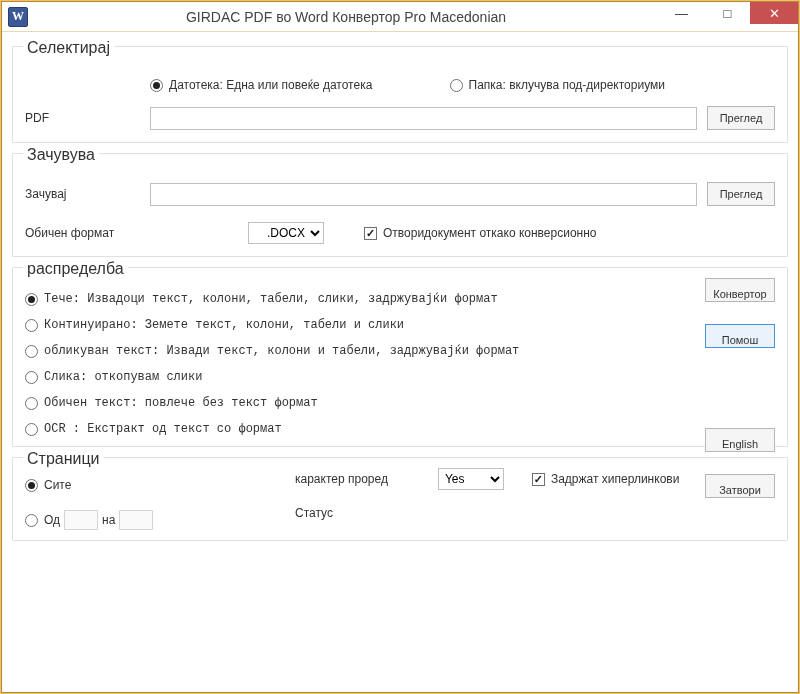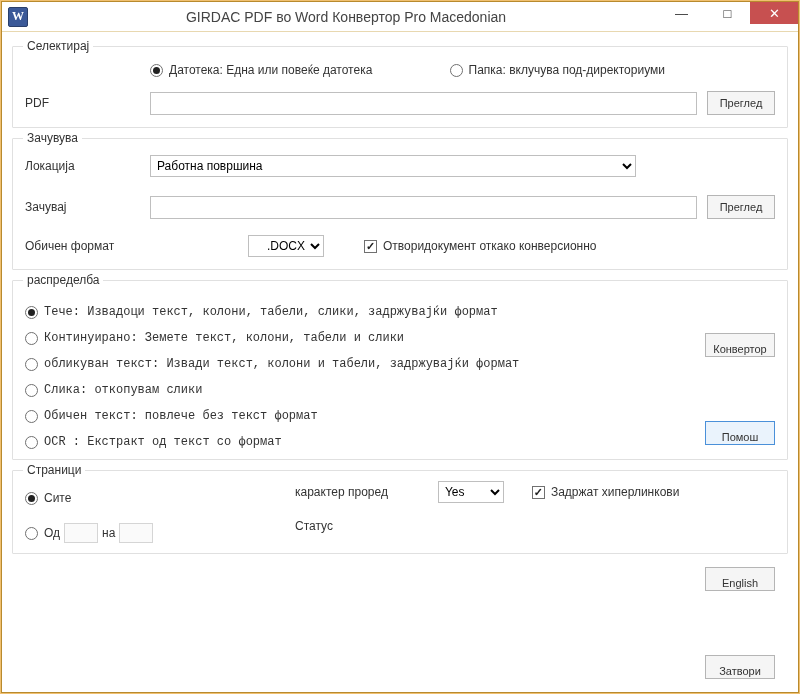--- a/index.html
+++ b/index.html
@@ -78,26 +78,26 @@
     padding: 10px 12px 12px 12px;
     position: relative;
   }
   .panel > .legend {
     position: absolute;
     top: -8px;
     left: 10px;
     background: #fff;
     padding: 0 4px;
     color: #333;
-    font-size: 12px;
+    font-size: 16px;
   }
   .row {
     display: flex;
     align-items: center;
-    margin-top: 6px;
+    margin-top: 21px;
   }
   .label-col {
     width: 125px;
   }
   input.text {
     flex: 1;
     height: 23px;
     border: 1px solid #bfbfbf;
     padding: 2px 4px;
     font-size: 12px;
@@ -166,21 +166,20 @@
     top: 10px;
     width: 70px;
     display: flex;
     flex-direction: column;
     gap: 22px;
   }
   .sidebtns .btn {
     width: 70px;
     min-width: 70px;
     padding: 9px 4px;
-    margin-top: 42px;
   }
   .btn.highlight {
     border: 1px solid #4a90d9;
     background: #eaf3fc;
   }
   .distribute .radio {
     display: flex;
     margin: 9px 0 12px 0;
     font-family: Liberation Mono, monospace;
   }
@@ -232,26 +231,20 @@
     <div class="row" style="margin-top:14px;">
       <div class="label-col">PDF</div>
       <input class="text" type="text" style="">
       <div style="width:10px;"></div>
       <button class="btn">Преглед</button>
     </div>
   </div>
 
   <div class="panel">
     <div class="legend">Зачувува</div>
-    <div class="row">
-      <div class="label-col">Локација</div>
-      <select class="sel" style="width:486px;">
-        <option>Работна површина</option>
-      </select>
-    </div>
     <div class="row" style="margin-top:18px;">
       <div class="label-col">Зачувај</div>
       <input class="text" type="text" style="">
       <div style="width:10px;"></div>
       <button class="btn">Преглед</button>
     </div>
     <div class="row" style="margin-top:16px;">
       <div class="label-col">Обичен формат</div>
       <div style="width:98px;"></div>
       <select class="sel" style="width:76px;text-align:right;">

